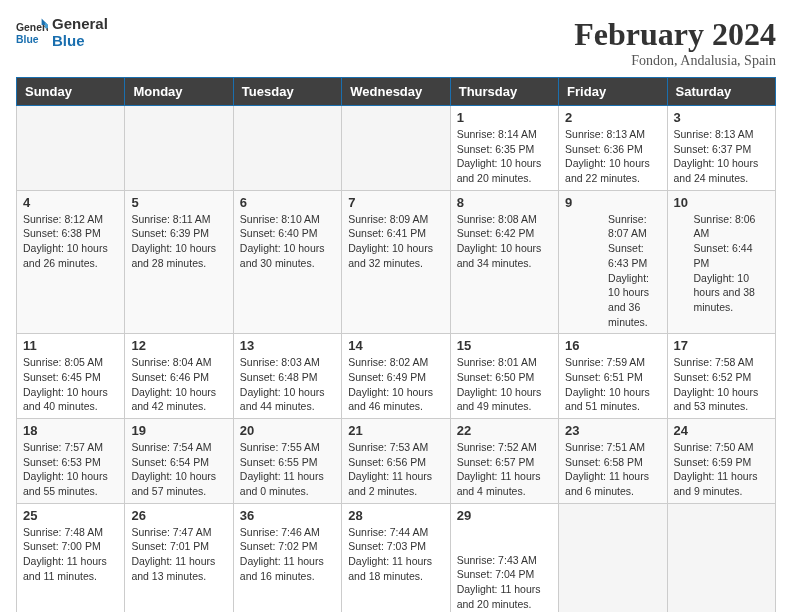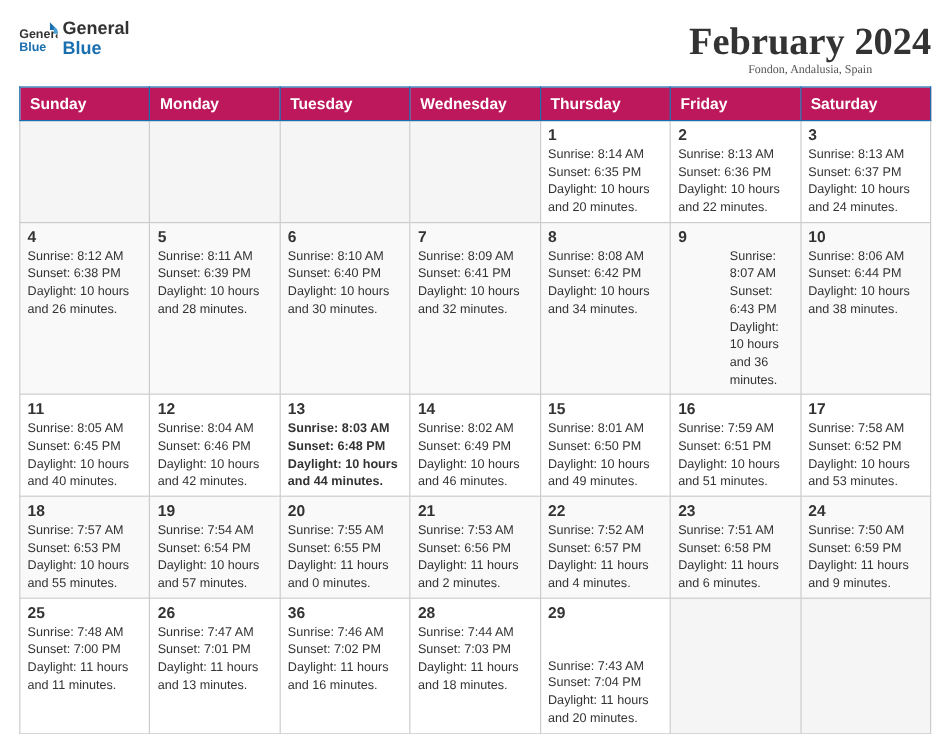--- a/index.html
+++ b/index.html
@@ -28,31 +28,30 @@
     .title-area {
       text-align: right;
       font-family: Liberation Serif, serif;
     }
     .main-title {
       font-size: 32px;
       font-weight: bold;
       color: #333;
     }
     .subtitle {
-      font-size: 10px;
+      font-size: 14px;
       color: #555;
-      text-align: center;
     }
     .calendar {
       width: 100%;
       border-collapse: collapse;
       border: 1px solid #ccc;
     }
     .calendar th {
-      background-color: #be185d;
+      background-color: #404040;
       color: #fff;
       text-align: left;
       padding: 6px 8px;
       font-size: 13px;
       font-weight: bold;
       border: 1px solid #1a6faf;
     }
     .calendar td {
       vertical-align: top;
       padding: 4px 6px;
@@ -172,41 +171,41 @@
 Daylight: 10 hours and 34 minutes.</div>
         </td>
         <td>
           <span class="day-number">9</span>
           <div class="day-info" style="white-space: pre-line; margin-left: 43px;">Sunrise: 8:07 AM
 Sunset: 6:43 PM
 Daylight: 10 hours and 36 minutes.</div>
         </td>
         <td>
           <span class="day-number">10</span>
-          <div class="day-info" style="white-space: pre-line;">Sunrise: 8:06 AM
+          <div class="day-info" style="white-space: pre-line; margin-left: 20px;">Sunrise: 8:06 AM
 Sunset: 6:44 PM
 Daylight: 10 hours and 38 minutes.</div>
         </td>
       </tr>
       <tr>
         <td>
           <span class="day-number">11</span>
           <div class="day-info" style="white-space: pre-line;">Sunrise: 8:05 AM
 Sunset: 6:45 PM
 Daylight: 10 hours and 40 minutes.</div>
         </td>
         <td>
           <span class="day-number">12</span>
           <div class="day-info" style="white-space: pre-line;">Sunrise: 8:04 AM
 Sunset: 6:46 PM
 Daylight: 10 hours and 42 minutes.</div>
         </td>
         <td>
           <span class="day-number">13</span>
-          <div class="day-info" style="white-space: pre-line; font-weight: bold;">Sunrise: 8:03 AM
+          <div class="day-info" style="white-space: pre-line;">Sunrise: 8:03 AM
 Sunset: 6:48 PM
 Daylight: 10 hours and 44 minutes.</div>
         </td>
         <td>
           <span class="day-number">14</span>
           <div class="day-info" style="white-space: pre-line;">Sunrise: 8:02 AM
 Sunset: 6:49 PM
 Daylight: 10 hours and 46 minutes.</div>
         </td>
         <td>

